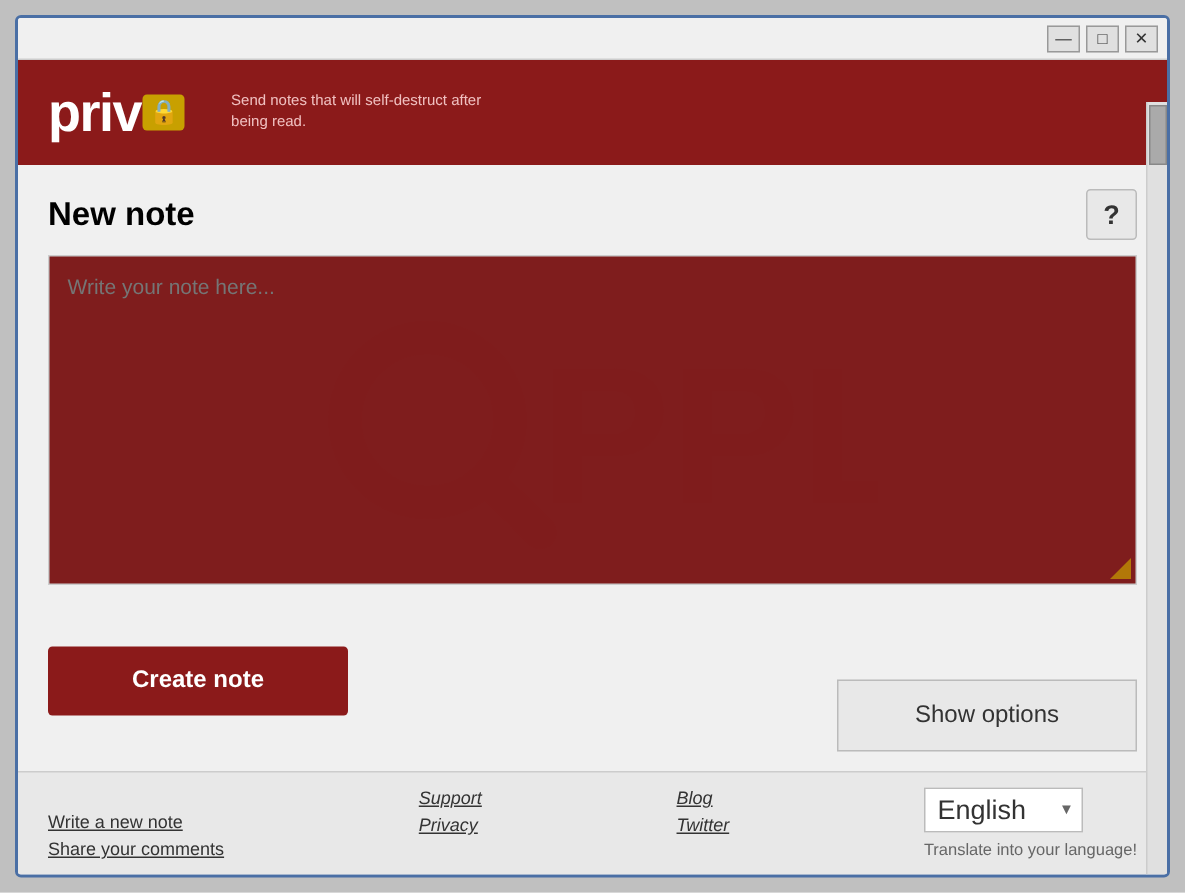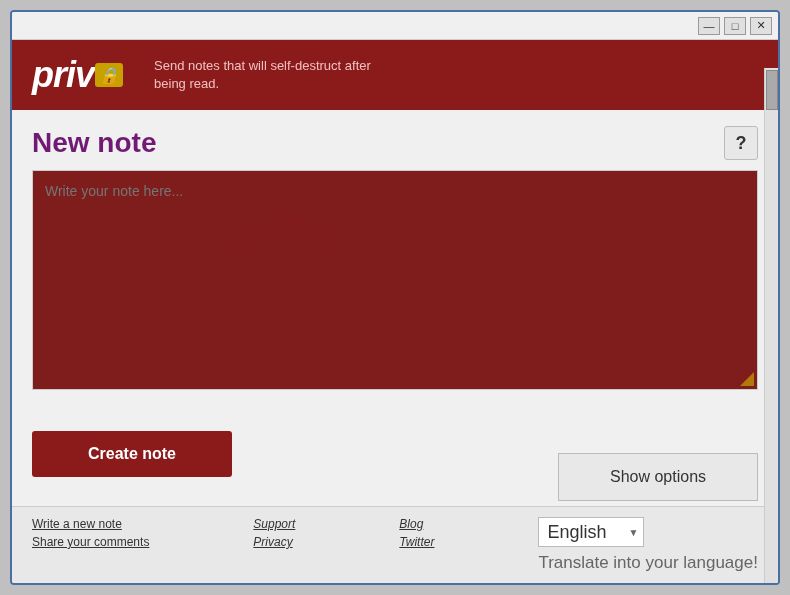--- a/index.html
+++ b/index.html
@@ -54,55 +54,54 @@
       flex-shrink: 0;
     }
     .logo {
       font-size: 36px;
       font-weight: bold;
       color: white;
       letter-spacing: -1px;
       display: flex;
       align-items: center;
       margin-right: 30px;
-      font-style: italic;
     }
     .logo-lock {
       display: inline-flex;
       align-items: center;
       justify-content: center;
       background: #c8a000;
       border-radius: 3px;
       width: 28px;
       height: 24px;
       margin: 0 1px;
       font-size: 16px;
       color: #333;
     }
     .header-tagline {
       color: #f0c0c0;
-      font-size: 13px;
+      font-size: 10px;
       line-height: 1.4;
     }
     .main-content {
       flex: 1;
       padding: 16px 20px;
       background: #f0f0f0;
       overflow: hidden;
     }
     .main-header-row {
       display: flex;
       align-items: center;
       justify-content: space-between;
       margin-bottom: 10px;
     }
     .new-note-title {
-      font-size: 28px;
+      font-size: 22px;
       font-weight: bold;
-      color: #701a75;
+      color: #000000;
     }
     .help-btn {
       width: 34px;
       height: 34px;
       background: #e8e8e8;
       border: 1px solid #bbb;
       border-radius: 3px;
       display: flex;
       align-items: center;
       justify-content: center;
@@ -193,20 +192,21 @@
     }
     .footer-inner {
       display: flex;
       align-items: flex-start;
       justify-content: space-between;
     }
     .footer-links {
       display: flex;
       flex-direction: column;
       gap: 4px;
+      margin-top: 16px;
     }
     .footer-link {
       color: #333;
       text-decoration: underline;
       font-size: 12px;
       cursor: pointer;
     }
     .footer-center-links {
       display: flex;
       flex-direction: column;
@@ -238,21 +238,21 @@
       content: '▼';
       position: absolute;
       right: 6px;
       top: 50%;
       transform: translateY(-50%);
       font-size: 10px;
       color: #666;
       pointer-events: none;
     }
     .translate-label {
-      font-size: 17px;
+      font-size: 11px;
       color: #666;
     }
     .scrollbar {
       position: absolute;
       right: 0;
       top: 28px;
       bottom: 0;
       width: 14px;
       background: #e0e0e0;
       border-left: 1px solid #ccc;

